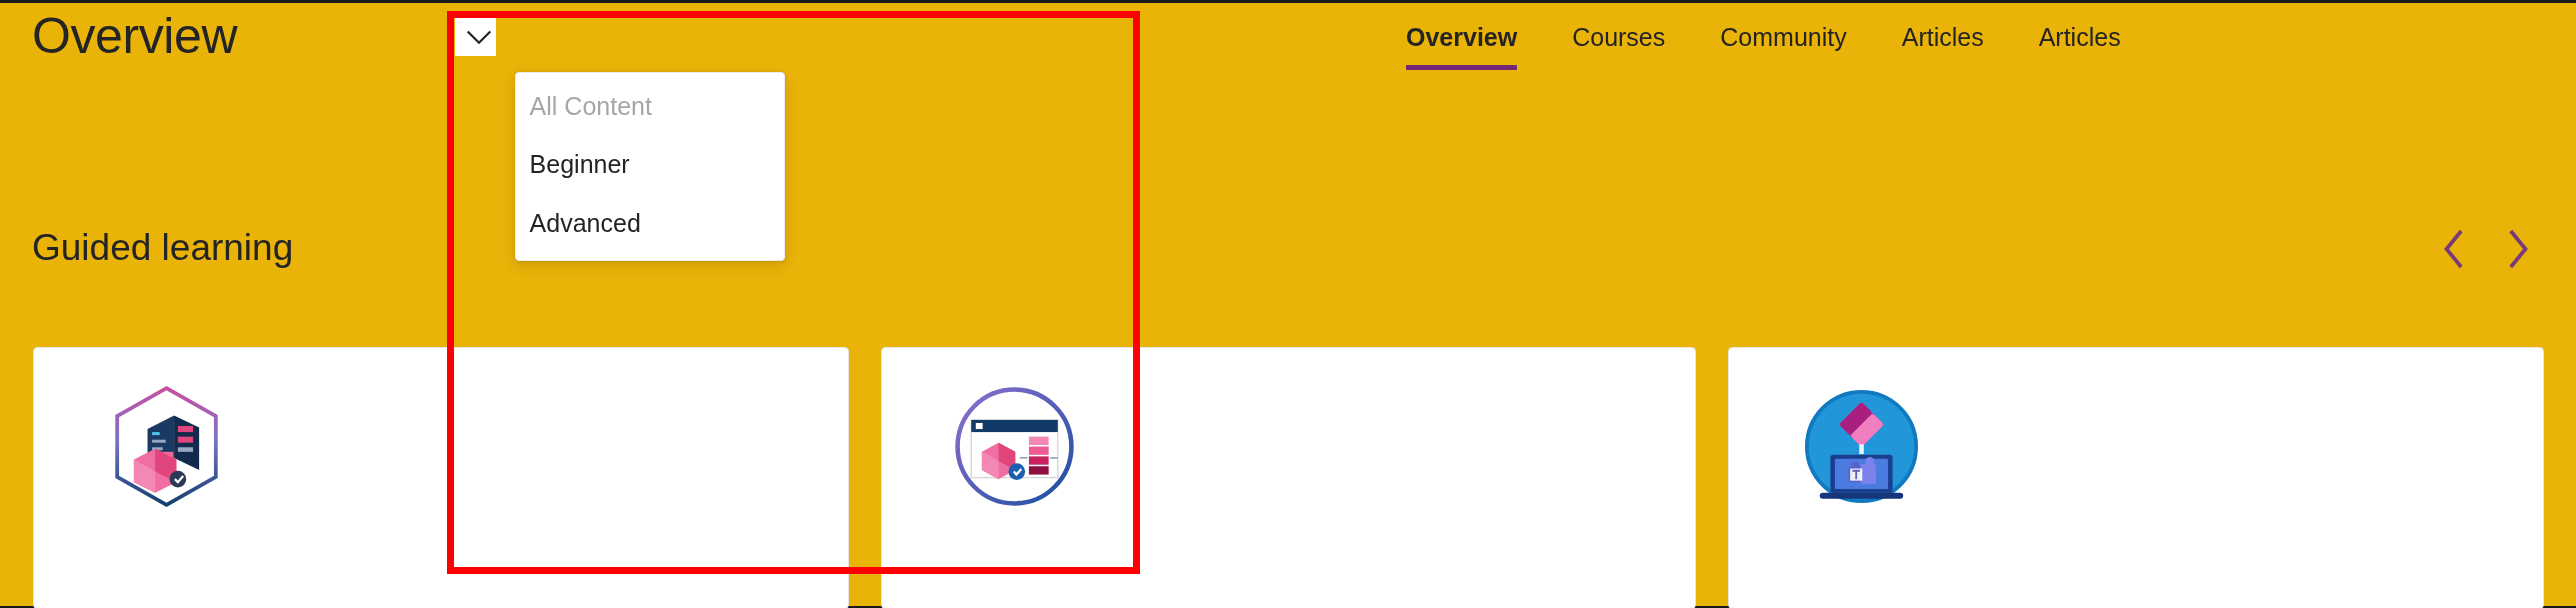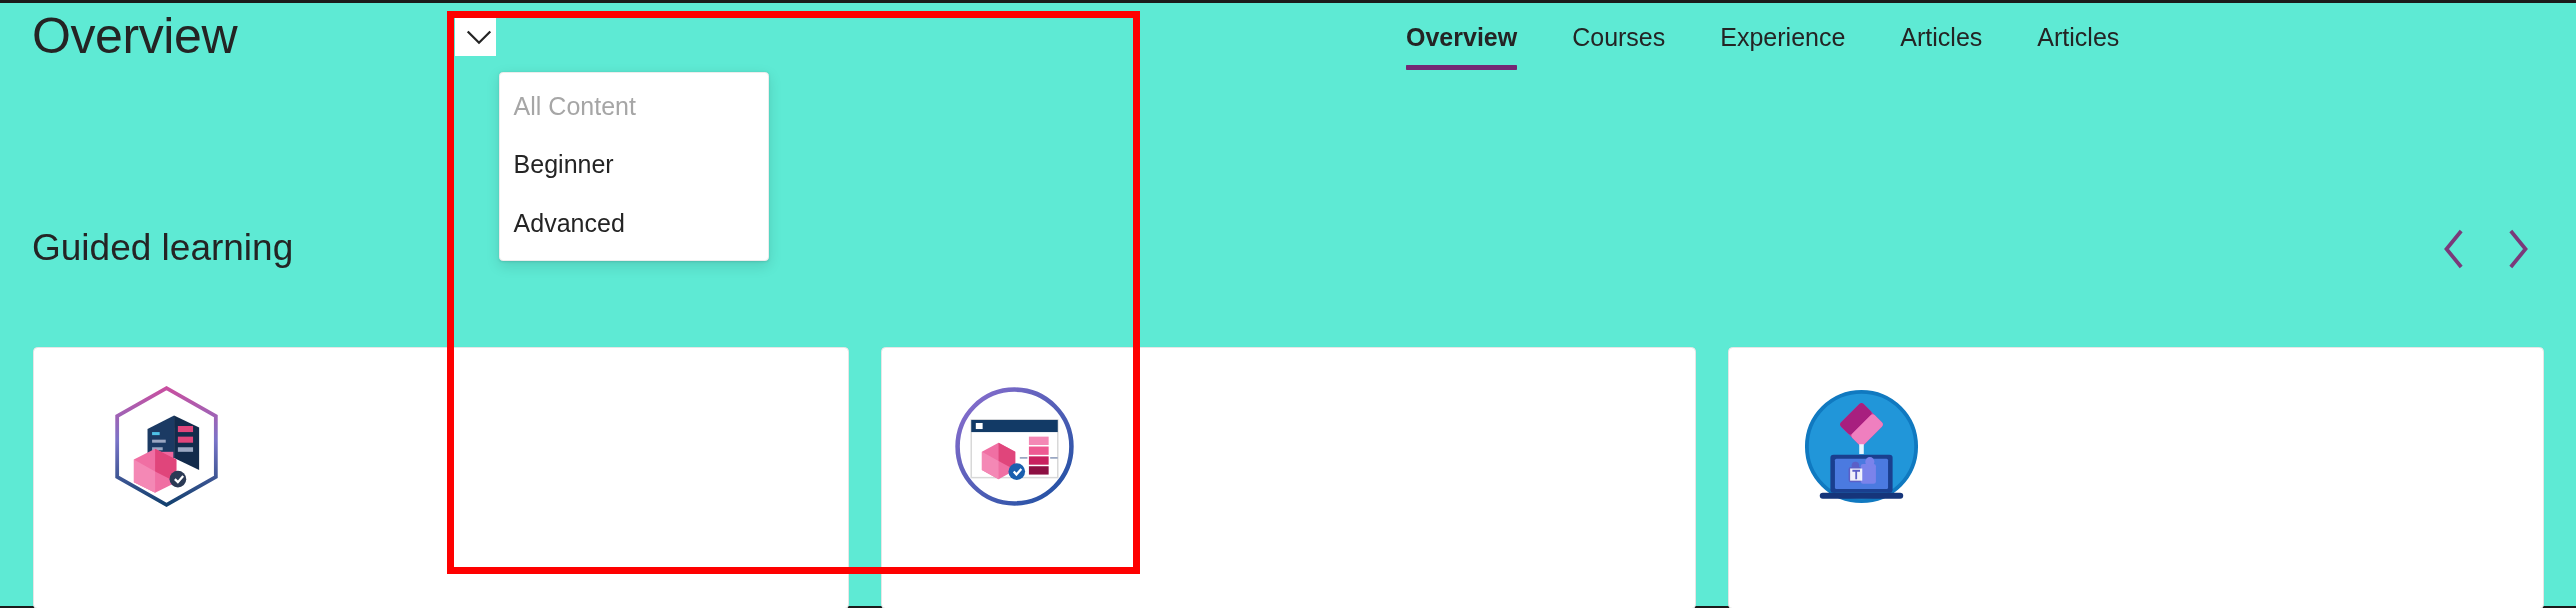--- a/index.html
+++ b/index.html
@@ -8,21 +8,21 @@
     background: #ffffff;
   }
   body {
     font-family: "Liberation Sans", sans-serif;
     -webkit-font-smoothing: antialiased;
   }
   #stage {
     position: relative;
     width: 2576px;
     height: 609px;
-    background: #5eead4;
+    background: #eab308;
     overflow: hidden;
   }
   
   .frame-line {
     position: absolute;
     left: 0;
     width: 2576px;
     height: 3px;
     background: #1b1b1b;
   }
@@ -158,21 +158,21 @@
     font-size: 25px;
     color: #242424;
     cursor: pointer;
     white-space: nowrap;
     font-family: inherit;
   }
   .combo-chevron { display: block; margin-top: 3px; }
 
   .combo-panel {
     position: absolute;
-    left: 44px;
+    left: 60px;
     top: 55px;
     width: 270px;
     background: #ffffff;
     border: 0.8px solid #ececec;
     border-radius: 3.8px;
     box-shadow: 0 4.5px 13.6px rgba(0,0,0,0.12), 0 0.8px 2.3px rgba(0,0,0,0.10);
     padding: 4.5px 0 7.6px 0;
     box-sizing: border-box;
   }
   .combo-option {
@@ -211,21 +211,21 @@
   <div class="page-title">Overview</div>
 
   <nav class="nav">
     <div class="nav-item active">
       <span>Overview</span>
     </div>
     <div class="nav-item">
       <span>Courses</span>
     </div>
     <div class="nav-item">
-      <span>Experience</span>
+      <span>Community</span>
     </div>
     <div class="nav-item">
       <span>Articles</span>
     </div>
     <div class="nav-item">
       <span>Articles</span>
     </div>
   </nav>
 
   <div class="section-heading">Guided learning</div>

